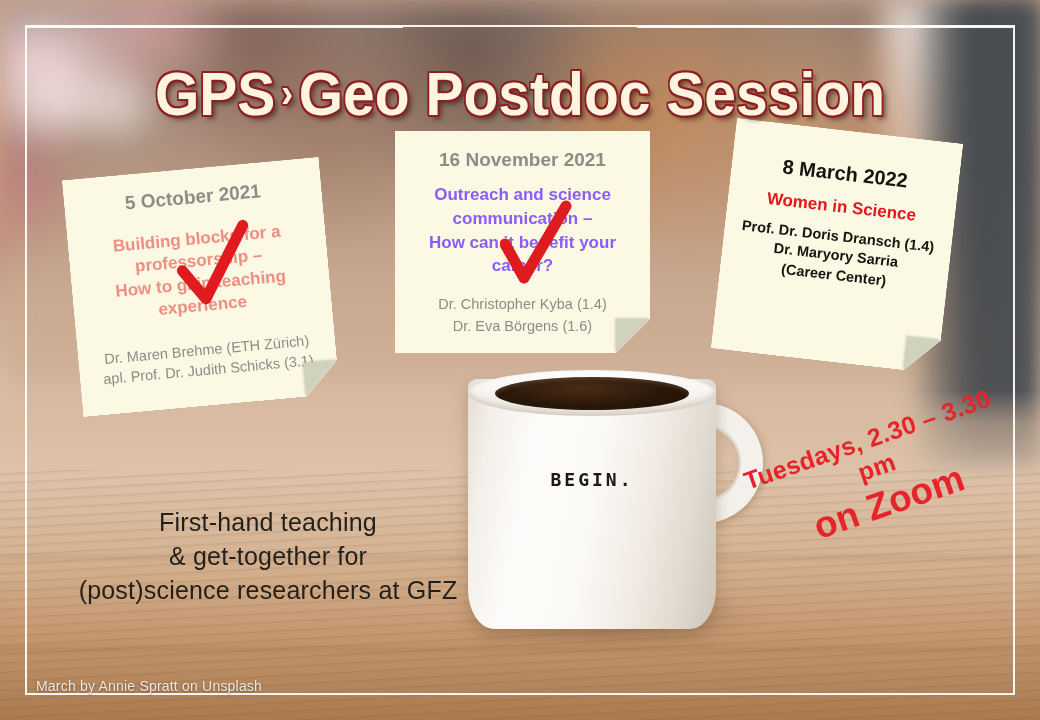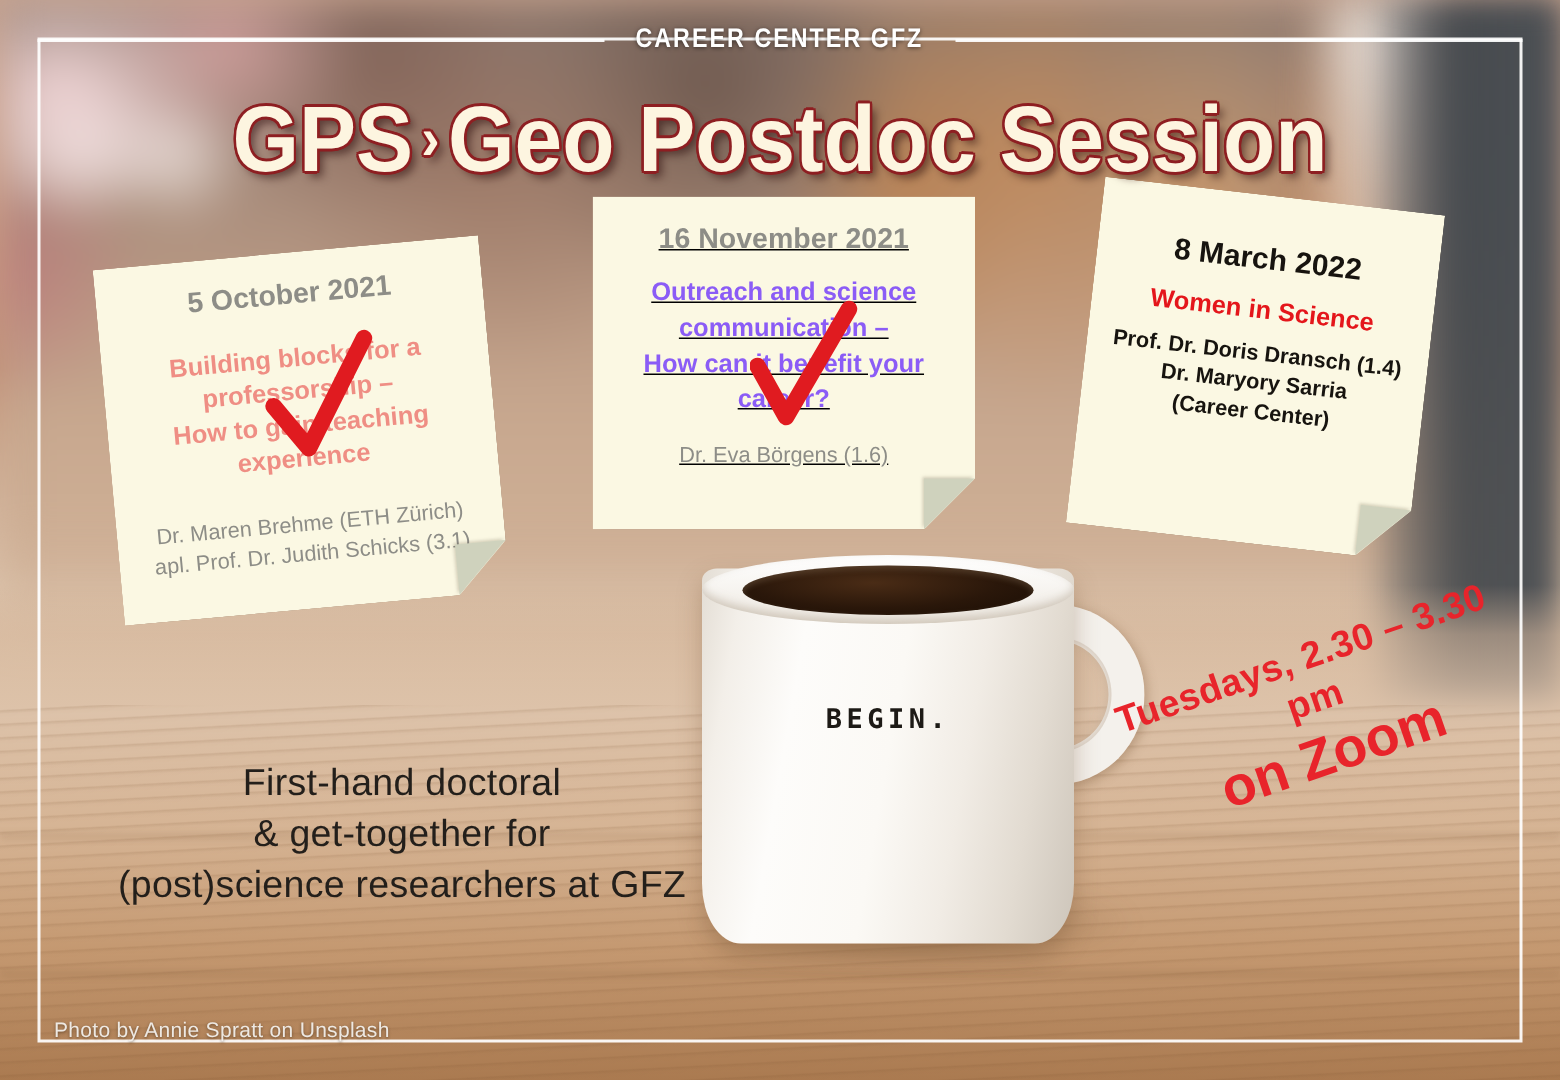--- a/index.html
+++ b/index.html
@@ -254,21 +254,20 @@
     transform: rotate(-5.2deg);
   }
   #note1 .n-date { font-size:19px; margin-top:4px; }
   #note1 .n-title { font-size:17px; color:#ef8e84; line-height:1.32; margin-top:20px; }
   #note1 .n-speakers { font-size:14.5px; line-height:1.42; margin-top:22px; }
 
   
   #note2 {
     left:395px; top:131px; width:255px; height:222px;
     transform: rotate(0deg);
-    text-decoration: underline;
   }
   #note2 .n-date { font-size:19px; margin-top:4px; }
   #note2 .n-title { font-size:17px; color:#8b5cf6; line-height:1.4; margin-top:12px; }
   #note2 .n-speakers { font-size:14.5px; line-height:1.5; margin-top:16px; }
 
   
   #note3 {
     left:723px; top:130px; width:228px; height:232px;
     transform: rotate(6.5deg);
   }
@@ -334,23 +333,20 @@
     <div class="mug-handle"></div>
     <div class="mug-body"></div>
     <div class="mug-rim"></div>
     <div class="coffee"></div>
     <div class="mug-begin">BEGIN.</div>
   </div>
 
   <div class="frame"></div>
   <div class="header-rule-l"></div>
   <div class="header-rule-r"></div>
-  <div class="header-label">
-    <span>CAREER CENTER GFZ</span>
-  </div>
 
   <div class="title">
     <span>GPS</span><span class="chev">›</span><span>Geo Postdoc Session</span>
   </div>
 
   <div class="note note-clip" id="note1">
     <div class="note-inner">
       <div class="n-date">5 October 2021</div>
       <div class="n-title">
         <div>Building blocks for a</div>
@@ -369,20 +365,21 @@
   <div class="note note-clip" id="note2">
     <div class="note-inner">
       <div class="n-date">16 November 2021</div>
       <div class="n-title">
         <div>Outreach and science</div>
         <div>communication –</div>
         <div>How can it benefit your</div>
         <div>career?</div>
       </div>
       <div class="n-speakers">
+        <div>Dr. Christopher Kyba (1.4)</div>
         <div>Dr. Eva Börgens (1.6)</div>
       </div>
     </div>
     <div class="fold"></div>
   </div>
 
   <div class="note note-clip" id="note3">
     <div class="note-inner">
       <div class="n-date">8 March 2022</div>
       <div class="n-title">
@@ -398,25 +395,25 @@
   </div>
 
   <svg class="check" id="check1" viewBox="0 0 76 86">
     <path d="M6 46 L27 76 L70 6" fill="none" stroke="#e01b20" stroke-width="11" stroke-linecap="round" stroke-linejoin="round"></path>
   </svg>
   <svg class="check" id="check2" viewBox="0 0 72 86">
     <path d="M5 44 L24 78 L66 6" fill="none" stroke="#e01b20" stroke-width="11" stroke-linecap="round" stroke-linejoin="round"></path>
   </svg>
 
   <div class="blurb">
-    <div>First-hand doctoral</div>
+    <div>First-hand teaching</div>
     <div>&amp; get-together for</div>
     <div>(post)science researchers at GFZ</div>
   </div>
 
   <div class="zoomblock">
     <div class="z-time">Tuesdays, 2.30 – 3.30 pm</div>
     <div class="z-plat">on Zoom</div>
   </div>
 
-  <div class="credit">Photo by Annie Spratt on Unsplash</div>
+  <div class="credit">March by Annie Spratt on Unsplash</div>
 
 </div>
 
 </body></html>

